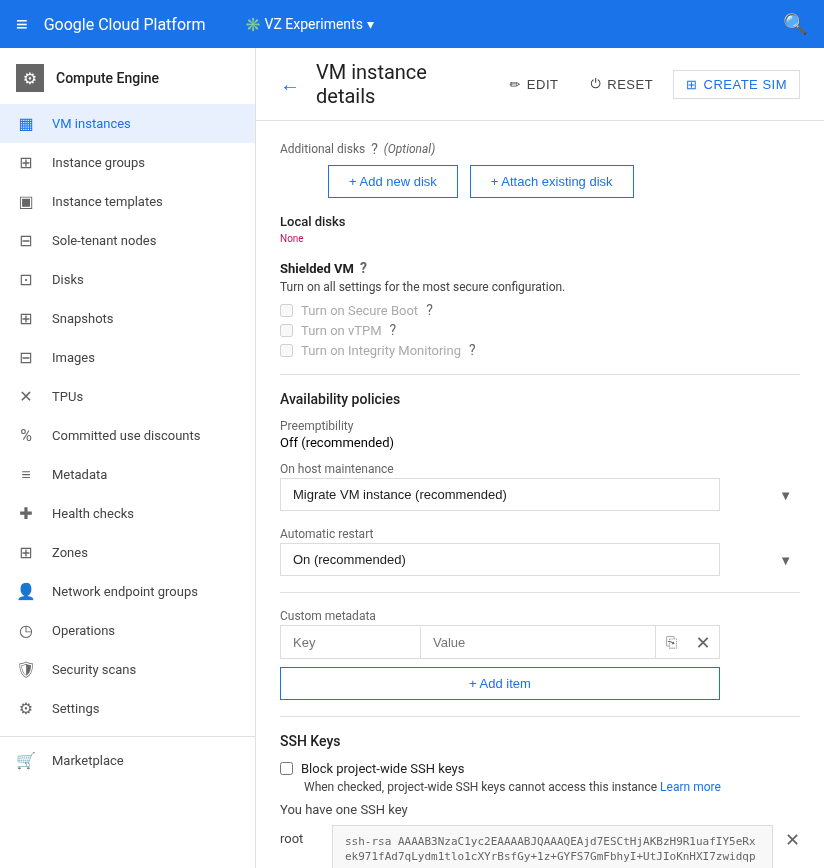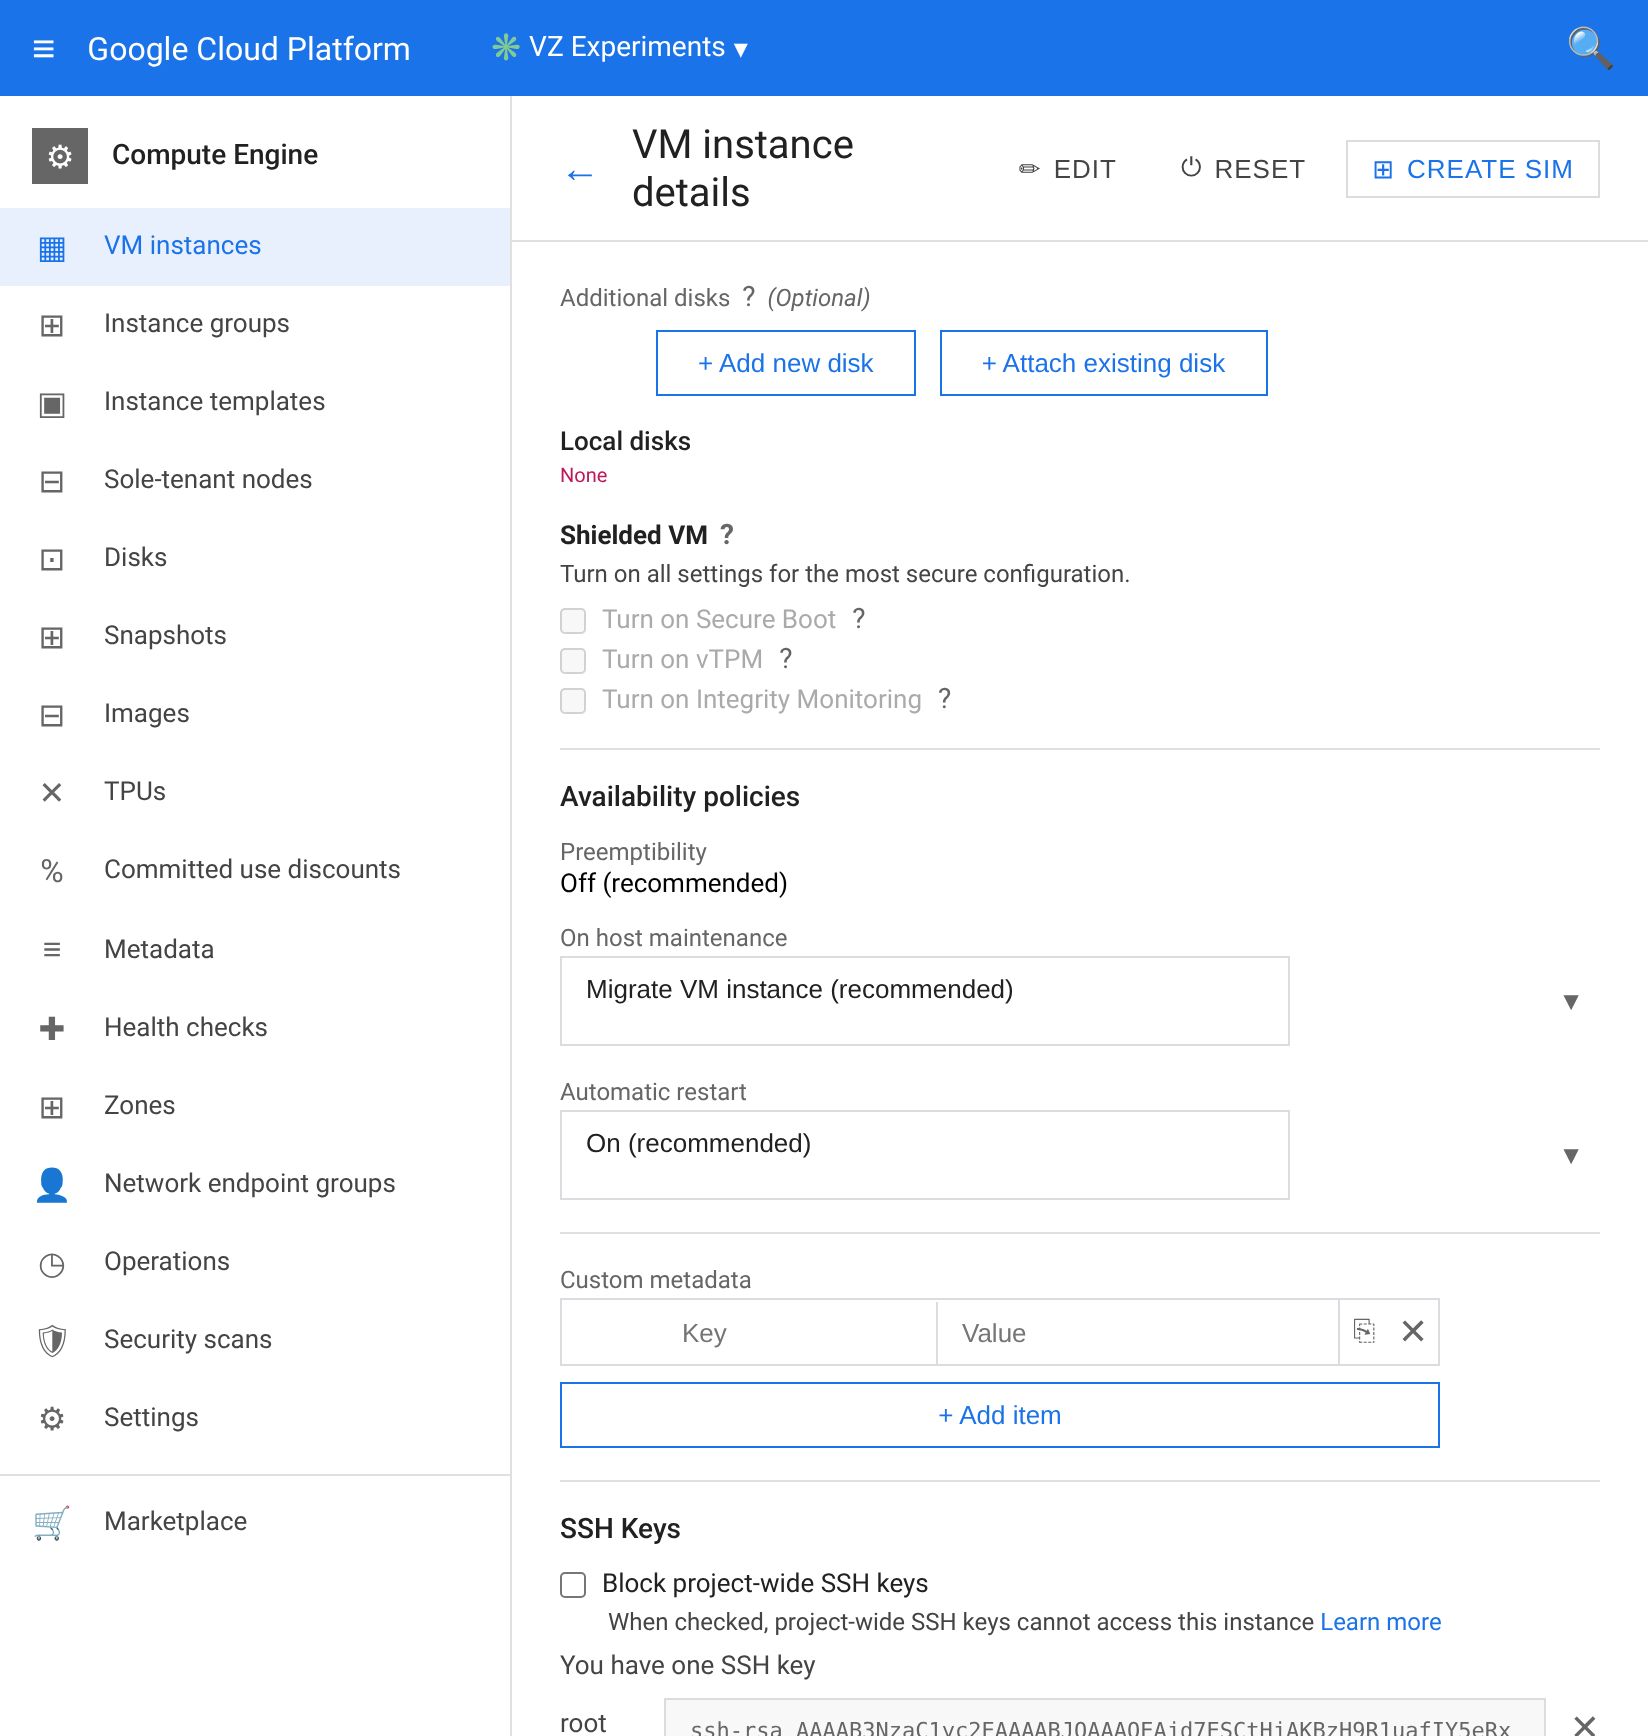--- a/index.html
+++ b/index.html
@@ -198,22 +198,22 @@
       font-size: 13px;
       color: #000000;
       margin-bottom: 12px;
     }
 
     .select-wrapper {
       position: relative;
       margin-bottom: 16px;
     }
     .select-field {
-      width: 365px;
-      padding: 8px 32px 20px 12px;
+      width: 440px;
+      padding: 8px 32px 8px 12px;
       border: 1px solid #dadce0;
       background: #fff;
       font-size: 13px;
       color: #212121;
       appearance: none;
       cursor: pointer;
     }
     .select-arrow {
       position: absolute;
       right: 8px;
@@ -223,21 +223,20 @@
       color: #666;
     }
 
     
     .metadata-table {
       display: flex;
       flex-direction: column;
       border: 1px solid #dadce0;
       width: 440px;
       margin-bottom: 8px;
-      padding-left: 48px;
     }
     .metadata-row {
       display: flex;
       align-items: center;
       border-bottom: 1px solid #dadce0;
     }
     .metadata-row:last-child { border-bottom: none; }
     .meta-key-input, .meta-val-input {
       border: none;
       outline: none;

